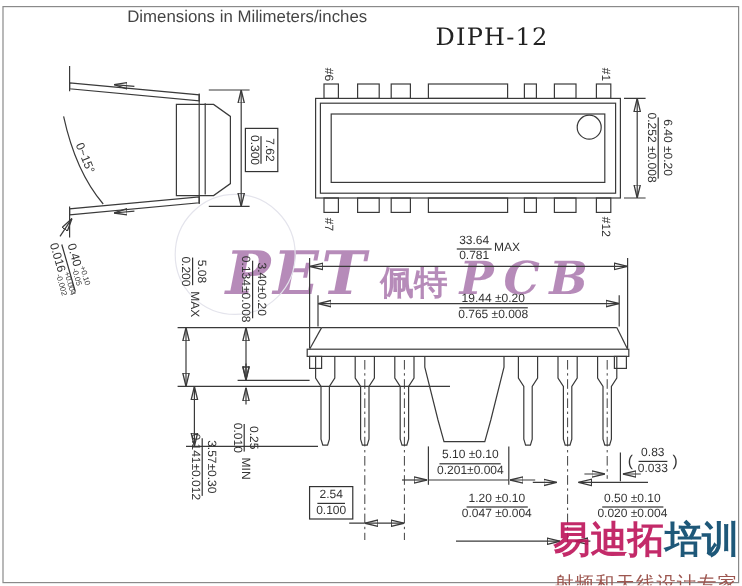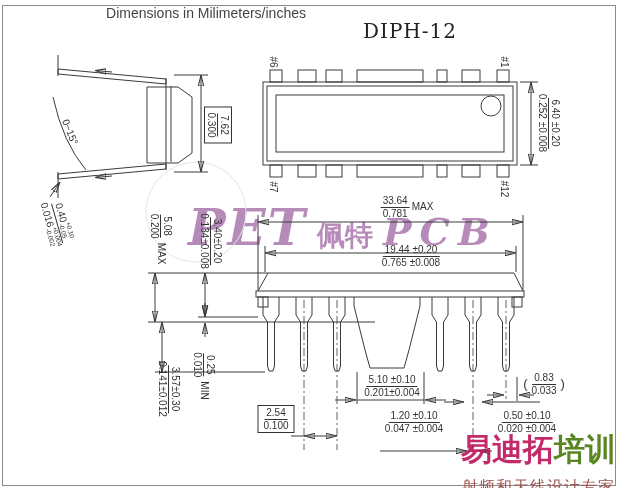--- a/index.html
+++ b/index.html
@@ -30,21 +30,21 @@
   .wm-logo{position:absolute;left:188px;top:184px;display:flex;align-items:baseline;gap:10px;
            color:#701a75;opacity:.5;z-index:0;}
   .wm-latin{font-family:"DejaVu Serif",serif;font-style:italic;font-weight:bold;
             font-size:50px;letter-spacing:2px;line-height:1;}
   .wm-cjk{font-weight:bold;font-size:28px;line-height:1;font-family:Liberation Mono, monospace;}
   .wm-sfx{font-family:"DejaVu Serif",serif;font-style:italic;font-weight:bold;
           font-size:38px;letter-spacing:8px;line-height:1;margin-top:29px;}
   .wm-train{position:absolute;left:461px;top:434px;z-index:3;font-weight:bold;font-size:31px;
             line-height:1;font-family:sans-serif;opacity:.92;white-space:nowrap;}
   .wm-train .red{color:#be185d;}
-  .wm-train .blue{color:#4d7c0f;}
+  .wm-train .blue{color:#0c4a6e;}
   .wm-tagline{position:absolute;left:462px;top:479px;z-index:3;font-family:"DejaVu Serif",serif;
               font-size:16px;line-height:1;color:#9c554e;letter-spacing:1px;white-space:nowrap;}
 </style>
 </head>
 <body>
 
 <div id="stage">
 
   <div class="wm-logo">
     <span class="wm-latin">PET</span>

